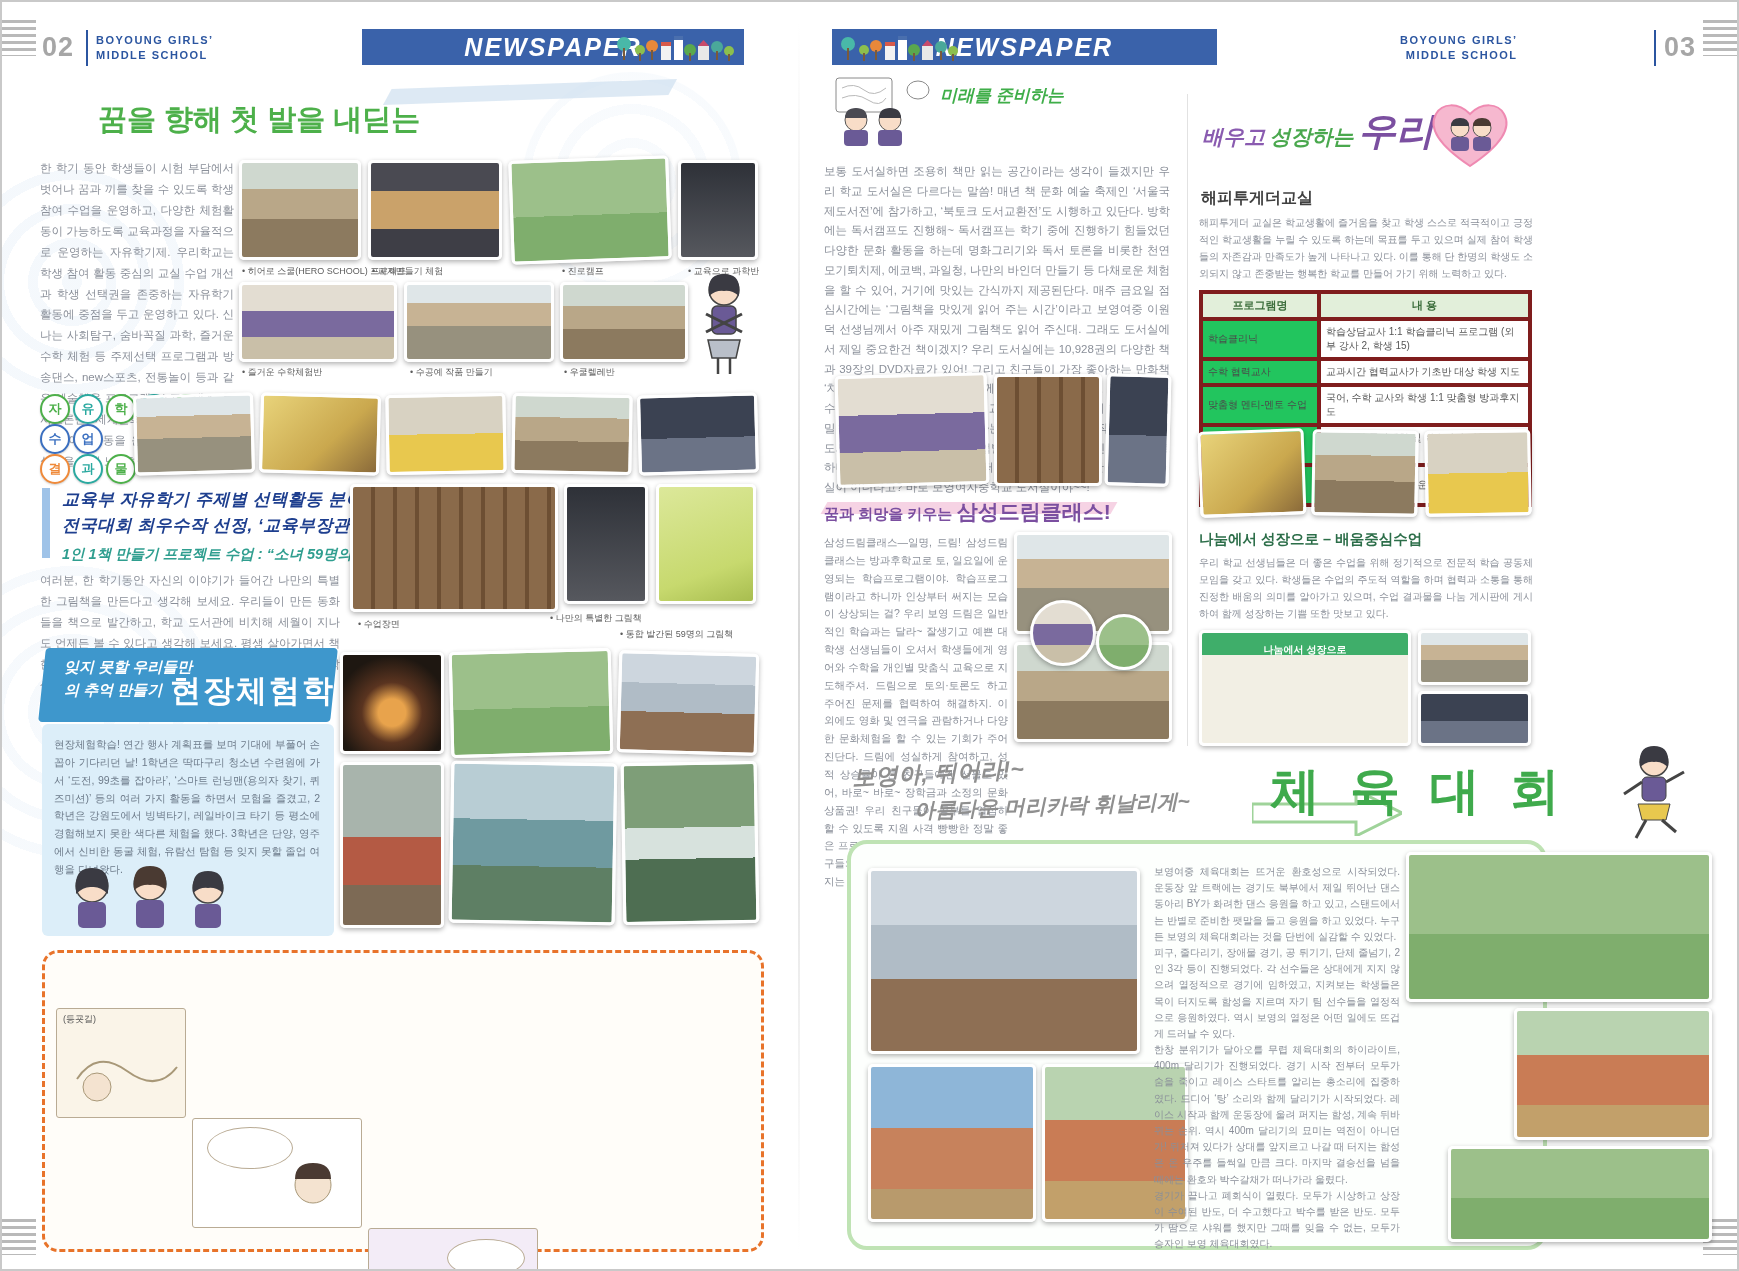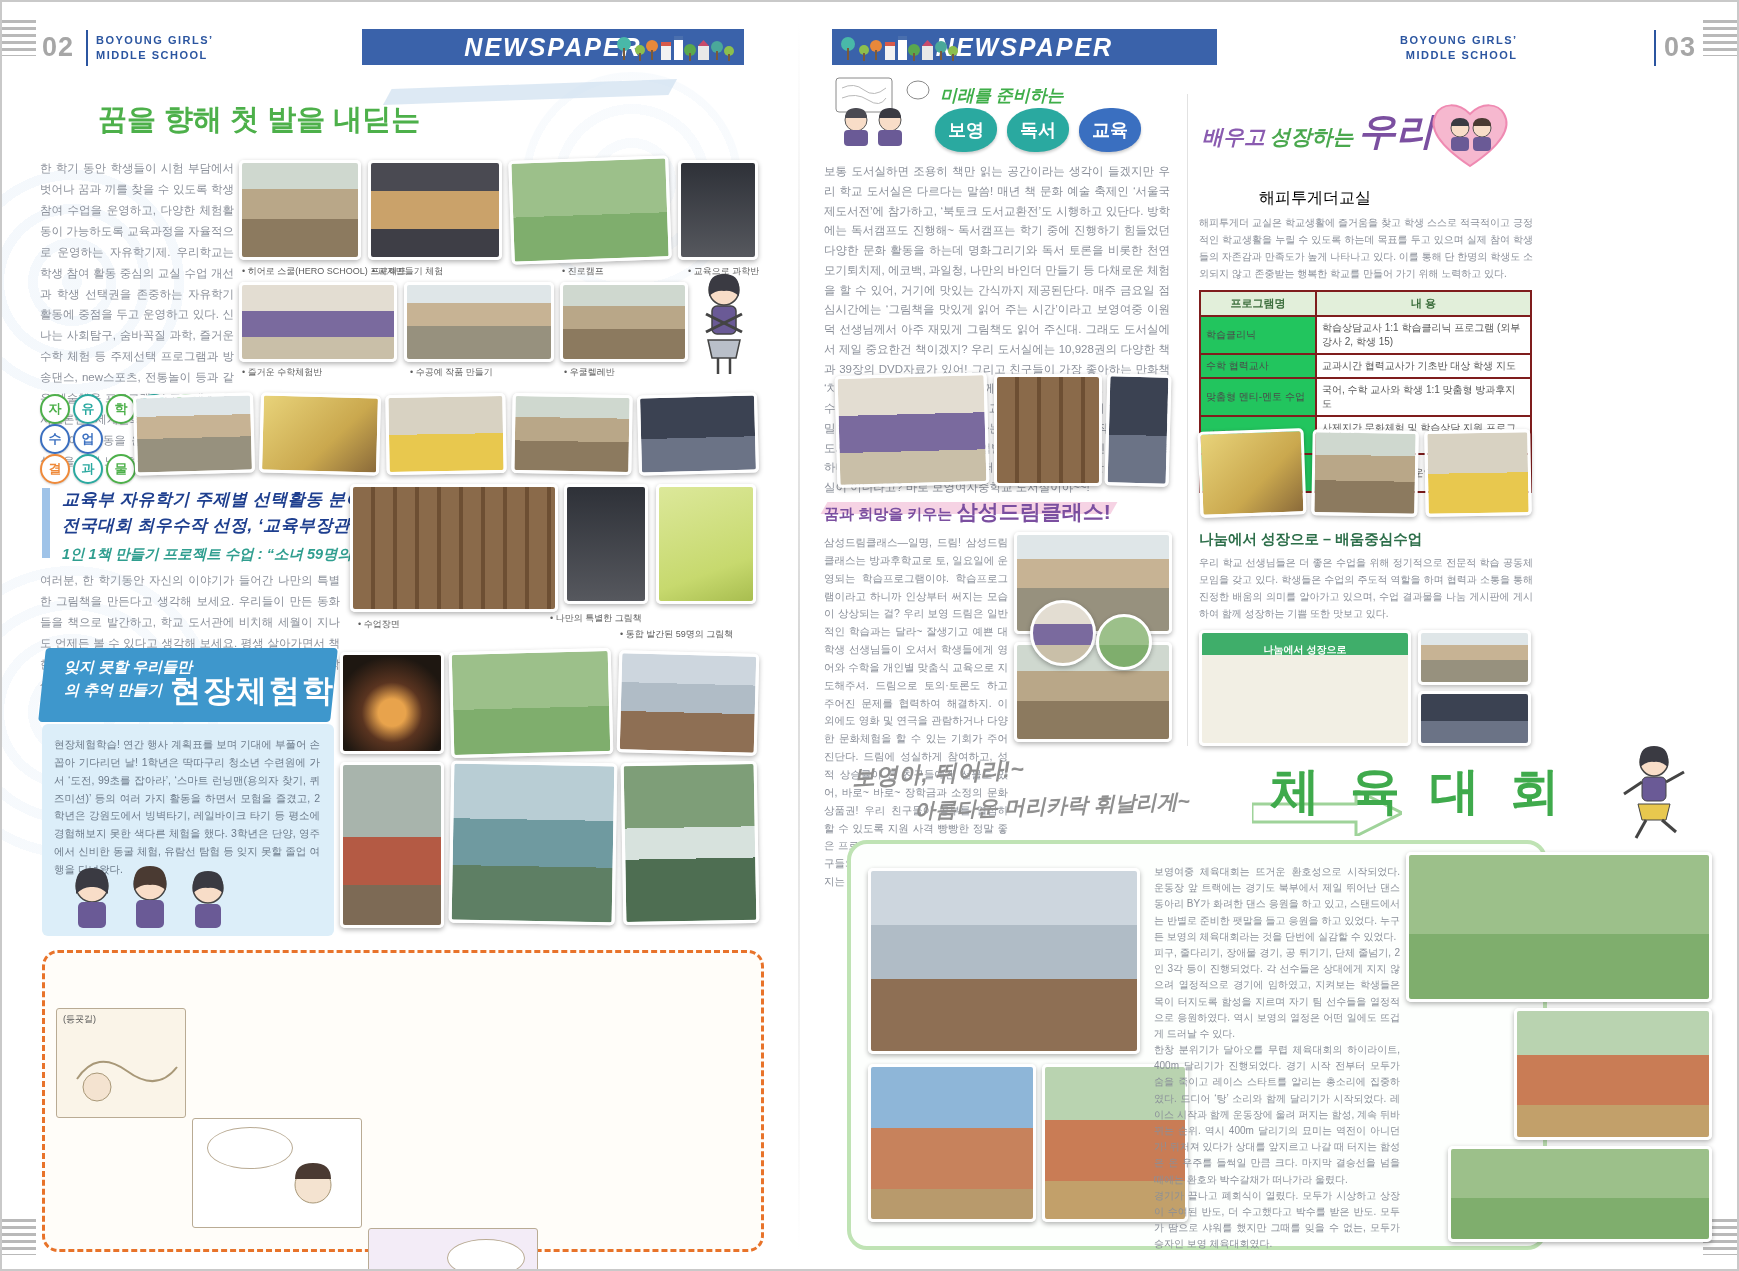--- a/index.html
+++ b/index.html
@@ -69,21 +69,21 @@
   .bc-b{border:2.5px solid #3a6fc0;color:#3a6fc0;}
   .bc-o{border:2.5px solid #ef8a3a;color:#ef8a3a;}
   .bc-t{border:2.5px solid #2aa9a0;color:#2aa9a0;}
 
   .rc{display:inline-flex;align-items:center;justify-content:center;color:#fff;font-weight:800;
       font-size:18px;border-radius:50% 45% 50% 45%;width:62px;height:44px;margin:0 5px;
       box-shadow:0 2px 3px rgba(0,0,0,.2);}
   .rc-t{background:#2aa9a0;} .rc-b{background:#3a6fc0;}
 
   .table{border-collapse:collapse;width:333px;font-size:10px;color:#555;}
-  .table td,.table th{border:2px solid #7f1d1d;padding:4px 5px;}
+  .table td,.table th{border:4px solid #7f1d1d;padding:4px 5px;}
   .table th{background:#e2efda;color:#3c6e3c;font-weight:bold;font-size:11px;}
   .table td.c1{background:#22c55e;text-align:left;width:104px;color:#4a4a4a;}
 
   .grn-box{border:4px solid #bfe3b4;border-radius:20px;background:#fdfffd;}
   .sports-script{font-weight:800;font-style:italic;color:#8f8f8f;}
   .sports-title{font-size:50px;font-weight:800;color:#3faa4c;letter-spacing:8px;}
   h1,h2,h3,p{margin:0;}
 </style>
 </head>
 <body>
@@ -273,25 +273,20 @@
     <path d="M8 14 Q20 8 30 16 T52 14 M8 24 Q22 18 34 26 T52 24" stroke="#b9b9b9" fill="none"></path>
     <circle cx="22" cy="46" r="11" fill="#f8ddc8" stroke="#555"></circle>
     <path d="M11 44 Q11 34 22 34 Q33 34 33 44" fill="#4a4a52"></path>
     <rect x="10" y="56" width="24" height="16" rx="4" fill="#6a5a96"></rect>
     <circle cx="56" cy="46" r="11" fill="#f8ddc8" stroke="#555"></circle>
     <path d="M45 44 Q45 34 56 34 Q67 34 67 44" fill="#3a3a42"></path>
     <rect x="44" y="56" width="24" height="16" rx="4" fill="#6a5a96"></rect>
     <ellipse cx="84" cy="16" rx="11" ry="9" fill="#fff" stroke="#8a8a8a"></ellipse>
   </svg>
   <div class="abs" style="left:938px;top:82px;font-size:17px;font-weight:800;font-style:italic;color:#3fae49;">미래를 준비하는</div>
-  <div class="abs" style="left:928px;top:106px;display:flex;">
-    <span class="rc rc-t">보영</span>
-    <span class="rc rc-t">독서</span>
-    <span class="rc rc-b">교육</span>
-  </div>
   <p class="abs body-txt" style="left:822px;top:160px;width:346px;line-height:1.72;">보통 도서실하면 조용히 책만 읽는 공간이라는 생각이 들겠지만 우리 학교 도서실은 다르다는 말씀! 매년 책 문화 예술 축제인 ‘서울국제도서전’에 참가하고, ‘북토크 도서교환전’도 시행하고 있단다. 방학에는 독서캠프도 진행해~ 독서캠프는 학기 중에 진행하기 힘들었던 다양한 문화 활동을 하는데 명화그리기와 독서 토론을 비롯한 천연모기퇴치제, 에코백, 과일청, 나만의 바인더 만들기 등 다채로운 체험을 할 수 있어, 거기에 맛있는 간식까지 제공된단다. 매주 금요일 점심시간에는 ‘그림책을 맛있게 읽어 주는 시간’이라고 보영여중 이원덕 선생님께서 아주 재밌게 그림책도 읽어 주신대. 그래도 도서실에서 제일 중요한건 책이겠지? 우리 도서실에는 10,928권의 다양한 책과 39장의 DVD자료가 있어! 그리고 친구들이 가장 좋아하는 만화책 ‘치즈인더트랩’ ‘하이큐’ ‘신과함께’ 등과 같은 만화책도 언제든지 볼 수 있도록 배치해 두었지~ 독서 교육이 강한 요즘 우리 학교만의 비밀병기! 개인별 독서노트가 있다는 점! 선생님들께서 직접 교과연계도서를 선정해 주시고, 선호 직업별 도서를 추천해 주신 이 독서노트 하나면 충분한 도서활동은 끝! 퍼팩트~! 이렇게 다양한 공간의 도서실이 어디라고? 바로 보영여자중학교 도서실이야~~!</p>
 
   <div class="abs photo ph-purple" style="left:834px;top:372px;width:152px;height:112px;transform:rotate(-1.5deg);"></div>
   <div class="abs photo ph-library" style="left:992px;top:372px;width:108px;height:112px;"></div>
   <div class="abs photo ph-screen" style="left:1104px;top:372px;width:64px;height:112px;transform:rotate(1.5deg);"></div>
 
   <div class="abs" style="left:822px;top:500px;width:290px;height:12px;background:#f4c8dd;transform:skew(-30deg);opacity:.8;"></div>
   <div class="abs" style="left:822px;top:496px;">
     <span style="font-size:15px;font-weight:800;color:#7b4fa0;">꿈과 희망을 키우는</span>
     <span style="font-size:21px;font-weight:800;color:#7b4fa0;">삼성드림클래스!</span>
@@ -311,21 +306,21 @@
   <svg class="abs" style="left:1420px;top:92px;" width="96" height="78" viewBox="0 0 96 78">
     <path d="M48 72 C18 52 6 34 14 20 C20 9 36 8 48 20 C60 8 76 9 82 20 C90 34 78 52 48 72Z" fill="#f6b8cf" stroke="#ef8ab2" stroke-width="2"></path>
     <circle cx="38" cy="34" r="9" fill="#f8ddc8" stroke="#555"></circle>
     <path d="M29 32 Q29 24 38 24 Q47 24 47 32" fill="#3a3a42"></path>
     <rect x="29" y="43" width="18" height="14" rx="4" fill="#6a5a96"></rect>
     <circle cx="60" cy="34" r="9" fill="#f8ddc8" stroke="#555"></circle>
     <path d="M51 32 Q51 24 60 24 Q69 24 69 32" fill="#4a3a32"></path>
     <rect x="51" y="43" width="18" height="14" rx="4" fill="#6a5a96"></rect>
   </svg>
 
-  <h3 class="abs" style="left:1257px;top:186px;font-size:16px;color:#000000;font-weight:400;">해피투게더교실</h3>
+  <h3 class="abs" style="left:1199px;top:186px;font-size:16px;color:#404040;font-weight:700;">해피투게더교실</h3>
   <p class="abs small-txt" style="left:1197px;top:212px;width:334px;font-size:10px;">해피투게더 교실은 학교생활에 즐거움을 찾고 학생 스스로 적극적이고 긍정적인 학교생활을 누릴 수 있도록 하는데 목표를 두고 있으며 실제 참여 학생들의 자존감과 만족도가 높게 나타나고 있다. 이를 통해 단 한명의 학생도 소외되지 않고 존중받는 행복한 학교를 만들어 가기 위해 노력하고 있다.</p>
 
   <table class="abs table" style="left:1197px;top:288px;">
     <tbody>
         <tr>
       <th>프로그램명</th>
       <th>내  용</th>
     </tr>
     <tr>
           <td class="c1">학습클리닉</td>

